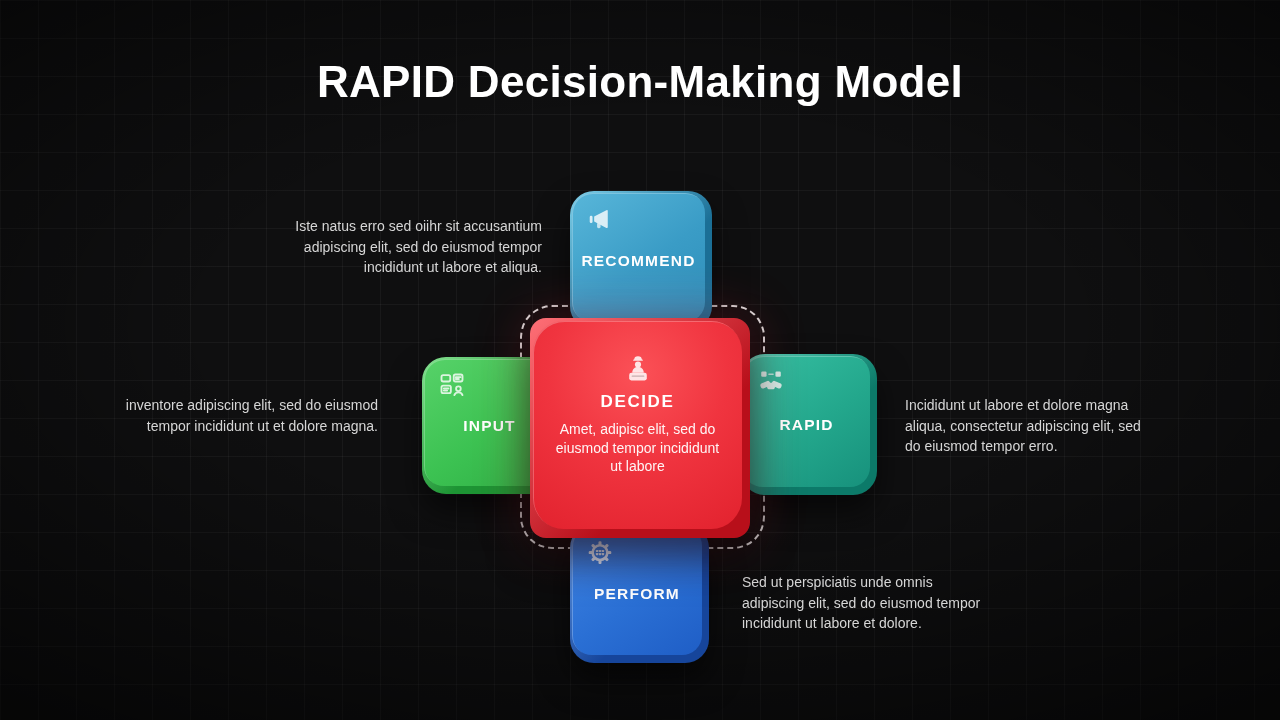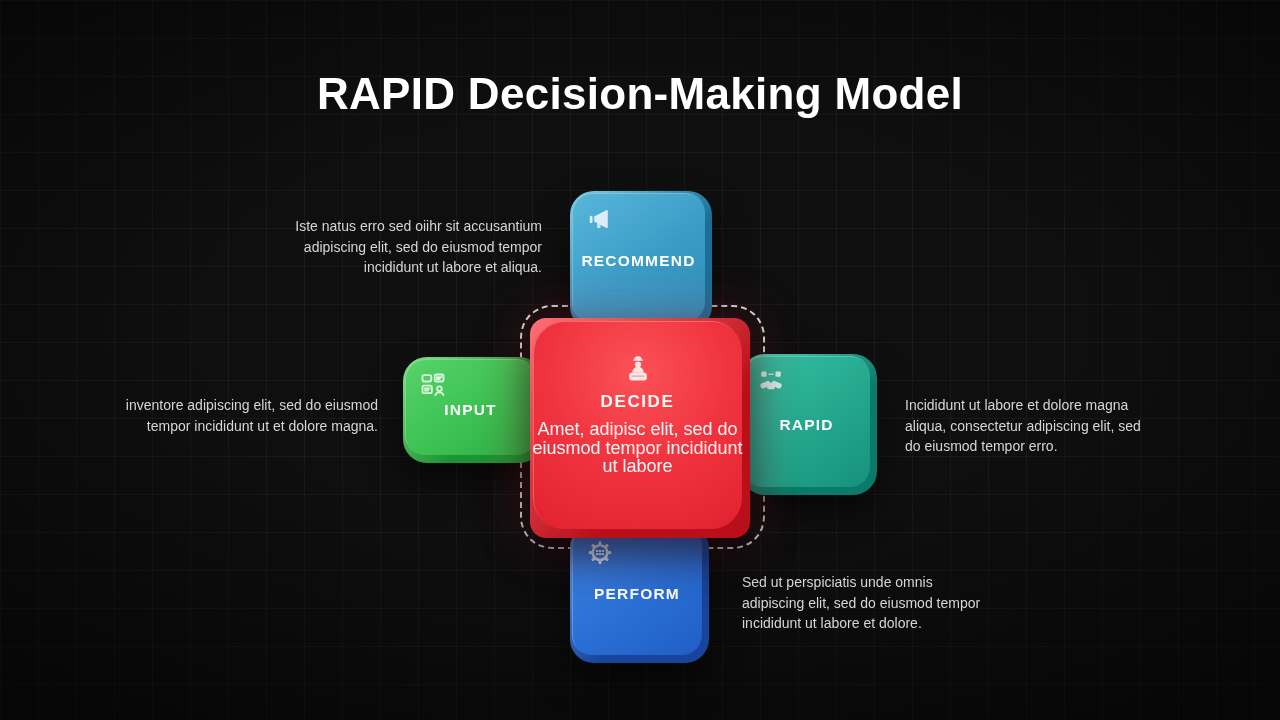--- a/index.html
+++ b/index.html
@@ -10,21 +10,21 @@
       linear-gradient(rgba(255,255,255,0.045) 1px, transparent 1px),
       linear-gradient(90deg, rgba(255,255,255,0.045) 1px, transparent 1px);
     background-size:38px 38px;
     font-family:"Liberation Sans",sans-serif;
   }
   .vignette{
     position:absolute;inset:0;z-index:1;pointer-events:none;
     background:radial-gradient(ellipse 78% 68% at 50% 45%, rgba(0,0,0,0) 42%, rgba(0,0,0,0.62) 100%);
   }
   .title{
-    position:absolute;top:57px;left:0;right:0;z-index:2;margin:12px;
+    position:absolute;top:57px;left:0;right:0;z-index:2;margin:0;
     text-align:center;color:#ffffff;font-size:44px;font-weight:800;letter-spacing:0.3px;
   }
   .dashed-box{
     position:absolute;left:520px;top:305px;width:241px;height:240px;z-index:1;
     border:2px dashed rgba(255,255,255,0.85);border-radius:32px;
   }
   
   .note{position:absolute;z-index:2;color:#d6d6d6;font-size:14px;line-height:20.6px;}
   .note div{white-space:nowrap;}
   .note.align-right{text-align:right;}
@@ -37,40 +37,40 @@
   .card-face{
     position:absolute;inset:2px 7px 8px 2px;border-radius:20px;
     display:flex;align-items:center;justify-content:center;
     box-shadow:inset 1px 1px 0 rgba(255,255,255,0.25);
   }
   .card-icon{position:absolute;top:12px;left:14px;width:28px;height:28px;opacity:0.8;}
   .card-label{color:#fff;font-weight:bold;font-size:15.5px;letter-spacing:1.2px;padding-top:6px;}
   #card-recommend{left:570px;top:191px;width:142px;height:139px;}
   #card-recommend{background:linear-gradient(135deg,#7fd0ea 0%,#1b6f96 60%);}
   #card-recommend .card-face{background:linear-gradient(145deg,#58b6d9 0%,#3a9cc6 55%,#2e8fba 100%);}
-  #card-input{left:403px;top:357px;width:140px;height:106px;background:linear-gradient(135deg,#86e392 0%,#1d9434 60%);}
+  #card-input{left:422px;top:357px;width:140px;height:137px;background:linear-gradient(135deg,#86e392 0%,#1d9434 60%);}
   #card-input .card-face{background:linear-gradient(145deg,#57d269 0%,#3cc252 55%,#2fae45 100%);}
   #card-agree{left:741px;top:354px;width:136px;height:141px;background:linear-gradient(135deg,#5cd6bd 0%,#0c7a69 60%);}
   #card-agree .card-face{background:linear-gradient(145deg,#36bfa2 0%,#23a78c 55%,#17917c 100%);}
   #card-perform{left:570px;top:524px;width:139px;height:139px;background:linear-gradient(135deg,#6aa4ef 0%,#16459b 60%);}
   #card-perform .card-face{background:linear-gradient(145deg,#3f84e3 0%,#2a6fd4 55%,#1f5ec6 100%);}
   
   #card-decide{
     left:530px;top:318px;width:220px;height:220px;border-radius:16px;z-index:3;
     background:linear-gradient(135deg,#ff7077 0%,#b80f1a 65%);
     box-shadow:0 20px 40px rgba(0,0,0,0.55), 0 0 55px rgba(235,40,60,0.28);
   }
   #card-decide .card-face{
     inset:3px 8px 9px 3px;border-radius:31px;
     flex-direction:column;justify-content:flex-start;
     background:radial-gradient(circle at 50% 25%, #fb5157 0%, #f0343f 48%, #e2222e 100%);
   }
   .decide-icon{width:32px;height:32px;opacity:0.85;margin-top:32px;}
   .decide-label{font-size:17px;font-weight:bold;letter-spacing:1.6px;color:#fff;margin-top:7px;}
-  .decide-desc{margin-top:8px;color:rgba(255,255,255,0.95);font-size:18px;line-height:18.5px;text-align:center;}
+  .decide-desc{margin-top:8px;color:rgba(255,255,255,0.95);font-size:14px;line-height:18.5px;text-align:center;}
   .decide-desc div{white-space:nowrap;}
 </style>
 </head>
 <body>
 
 <div class="stage">
 
   <h1 class="title">RAPID Decision-Making Model</h1>
 
   <div class="dashed-box"></div>

